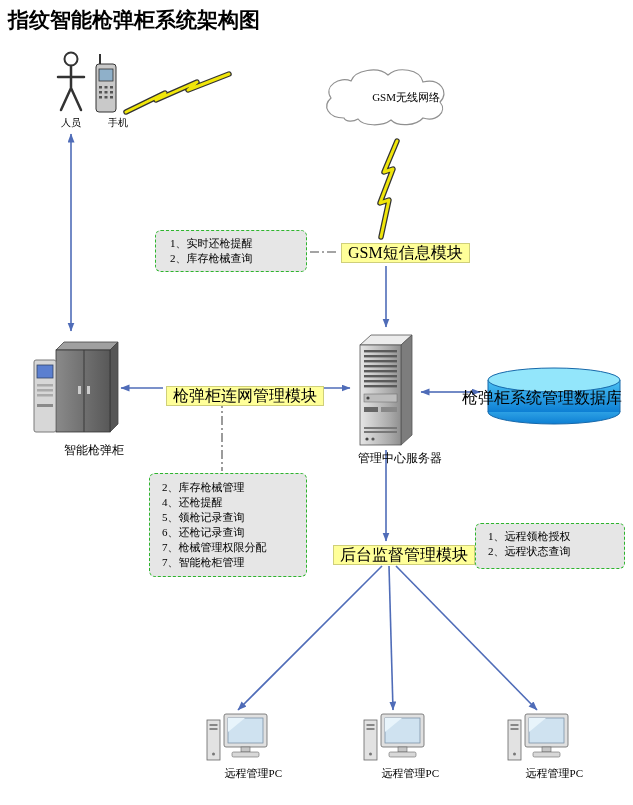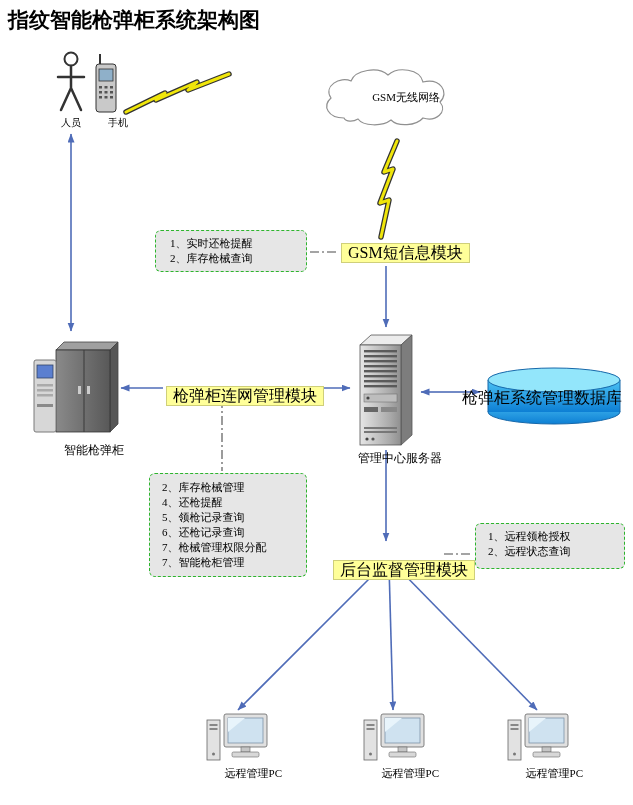--- a/index.html
+++ b/index.html
@@ -184,21 +184,21 @@
 
   <div class="abs note" style="left:149px;top:473px;width:144px;padding:6px 0 6px 12px;">
     <div class="ln">2、库存枪械管理</div>
     <div class="ln">4、还枪提醒</div>
     <div class="ln">5、领枪记录查询</div>
     <div class="ln">6、还枪记录查询</div>
     <div class="ln">7、枪械管理权限分配</div>
     <div class="ln">7、智能枪柜管理</div>
   </div>
 
-  <div class="abs hl" style="left:333px;top:560px;">后台监督管理模块</div>
+  <div class="abs hl" style="left:333px;top:545px;">后台监督管理模块</div>
 
   <div class="abs note" style="left:475px;top:523px;width:136px;padding:5px 0 9px 12px;">
     <div class="ln">1、远程领枪授权</div>
     <div class="ln">2、远程状态查询</div>
   </div>
 
   <div class="abs" style="left:205px;top:712px;">
     <svg width="64" height="52" viewBox="0 0 64 52">
       <rect x="2" y="8" width="13" height="40" fill="#e2e2e2" stroke="#666" stroke-width="0.8"></rect>
       <rect x="4.5" y="12" width="8" height="2" fill="#888"></rect>

